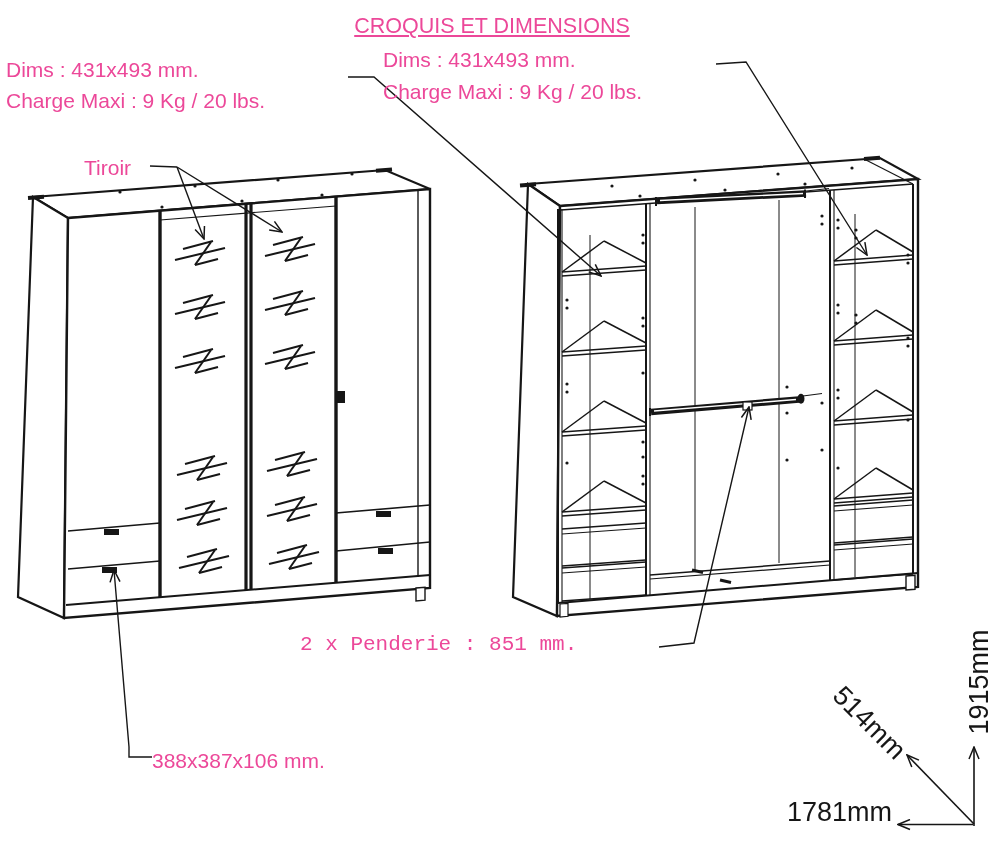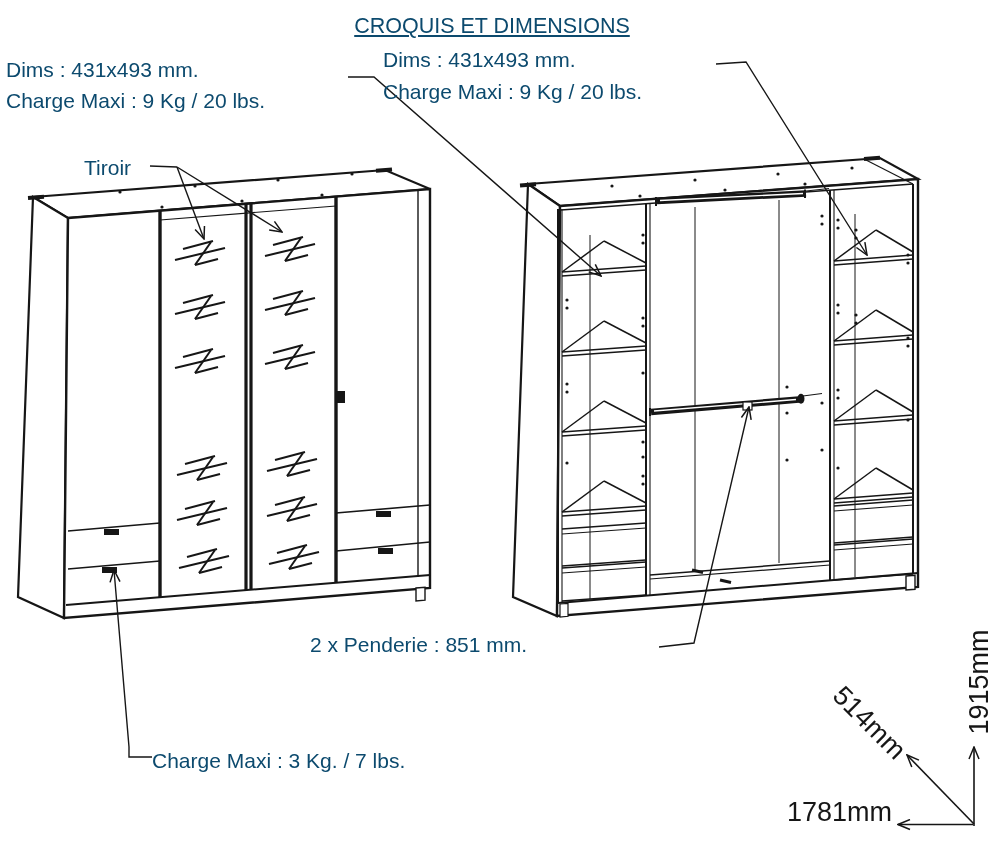--- a/index.html
+++ b/index.html
@@ -1,27 +1,27 @@
 <!DOCTYPE html>
 <html><head>
 <meta charset="utf-8">
 <style>
   html,body{margin:0;padding:0;}
   body{
     width:1000px;height:849px;position:relative;background:#ffffff;
     font-family:"Liberation Sans", sans-serif;color:#161616;overflow:hidden;
   }
   svg{position:absolute;left:0;top:0;}
-  .txt{position:absolute;font-size:21px;line-height:31px;white-space:nowrap;color:#0c4a6e;}
+  .txt{position:absolute;font-size:21px;line-height:31px;white-space:nowrap;color:#ec4899;}
   .right{}
   #title{left:290px;top:11px;width:404px;text-align:center;text-decoration:underline;font-size:21.5px;}
   #dims-left{left:6px;top:54px;width:340px;}
   #dims-right{left:383px;top:44px;width:333px;line-height:32px;}
   #miroir{left:84px;top:152px;}
-  #penderie{left:310px;top:629px;width:348px;line-height:32px;}
+  #penderie{left:300px;top:629px;width:348px;line-height:32px;font-family:Liberation Mono, monospace;}
   #tiroir{left:152px;top:745px;line-height:32px;}
   .dim{position:absolute;font-size:27px;line-height:27px;white-space:nowrap;}
   #dim-width{left:787px;top:799px;}
   #dim-height{left:979px;top:682px;transform:translate(-50%,-50%) rotate(-90deg);}
   #dim-depth{left:869px;top:723px;transform:translate(-50%,-50%) rotate(45deg);}
 </style>
 </head>
 <body>
 
 <svg width="1000" height="849" viewBox="0 0 1000 849">
@@ -265,18 +265,18 @@
   <div>Charge Maxi : 9 Kg / 20 lbs.</div>
 </div>
 
 <div class="txt" id="miroir">Tiroir</div>
 
 <div class="txt right" id="penderie">
   <div>2 x Penderie : 851 mm.</div>
 </div>
 
 <div class="txt" id="tiroir">
-  <div>Charge Maxi : 3 Kg. / 7 lbs.</div>
+  <div>388x387x106 mm.</div>
 </div>
 
 <div class="dim" id="dim-width">1781mm</div>
 <div class="dim" id="dim-height">1915mm</div>
 <div class="dim" id="dim-depth">514mm</div>
 
 </body></html>

